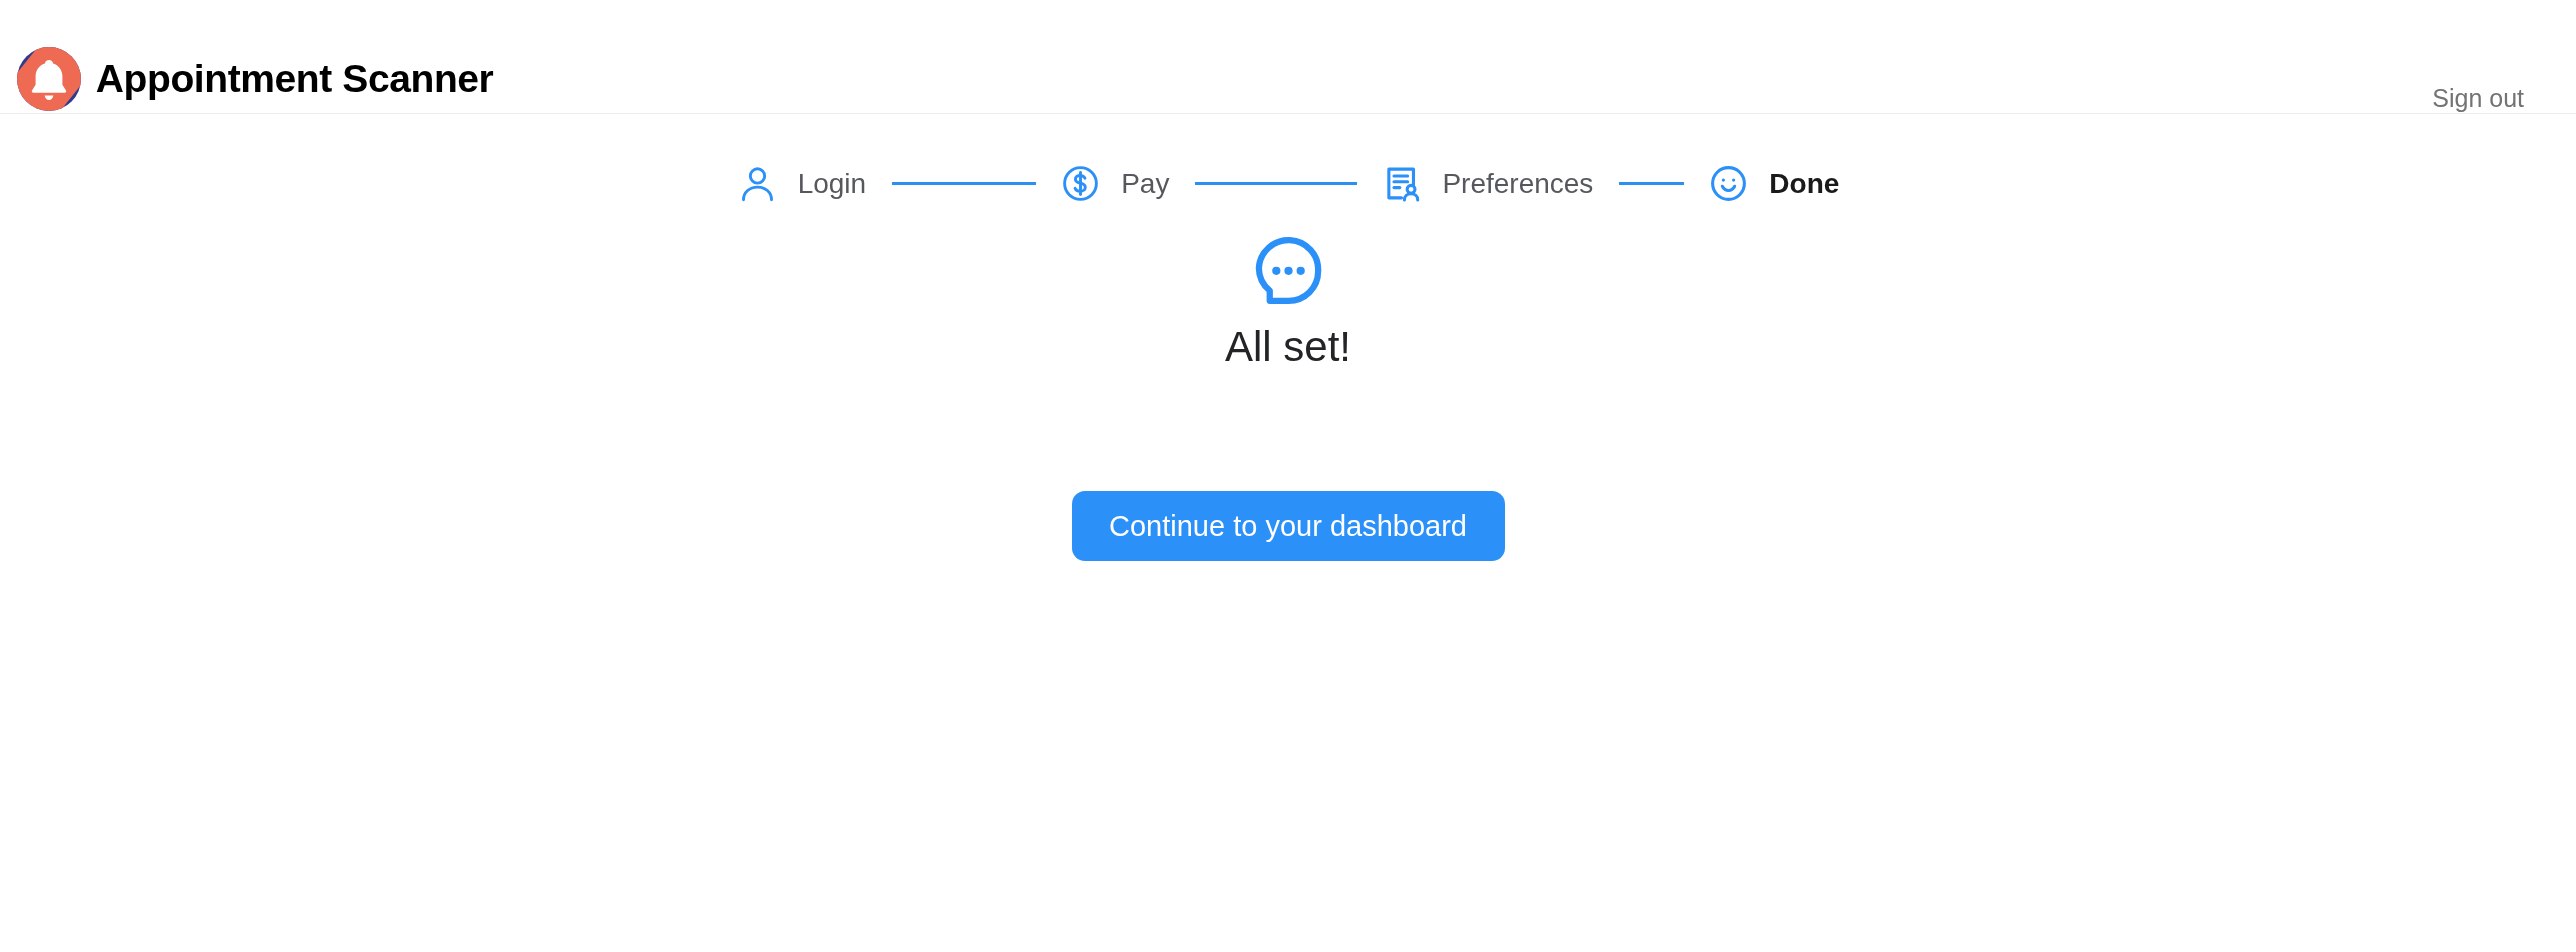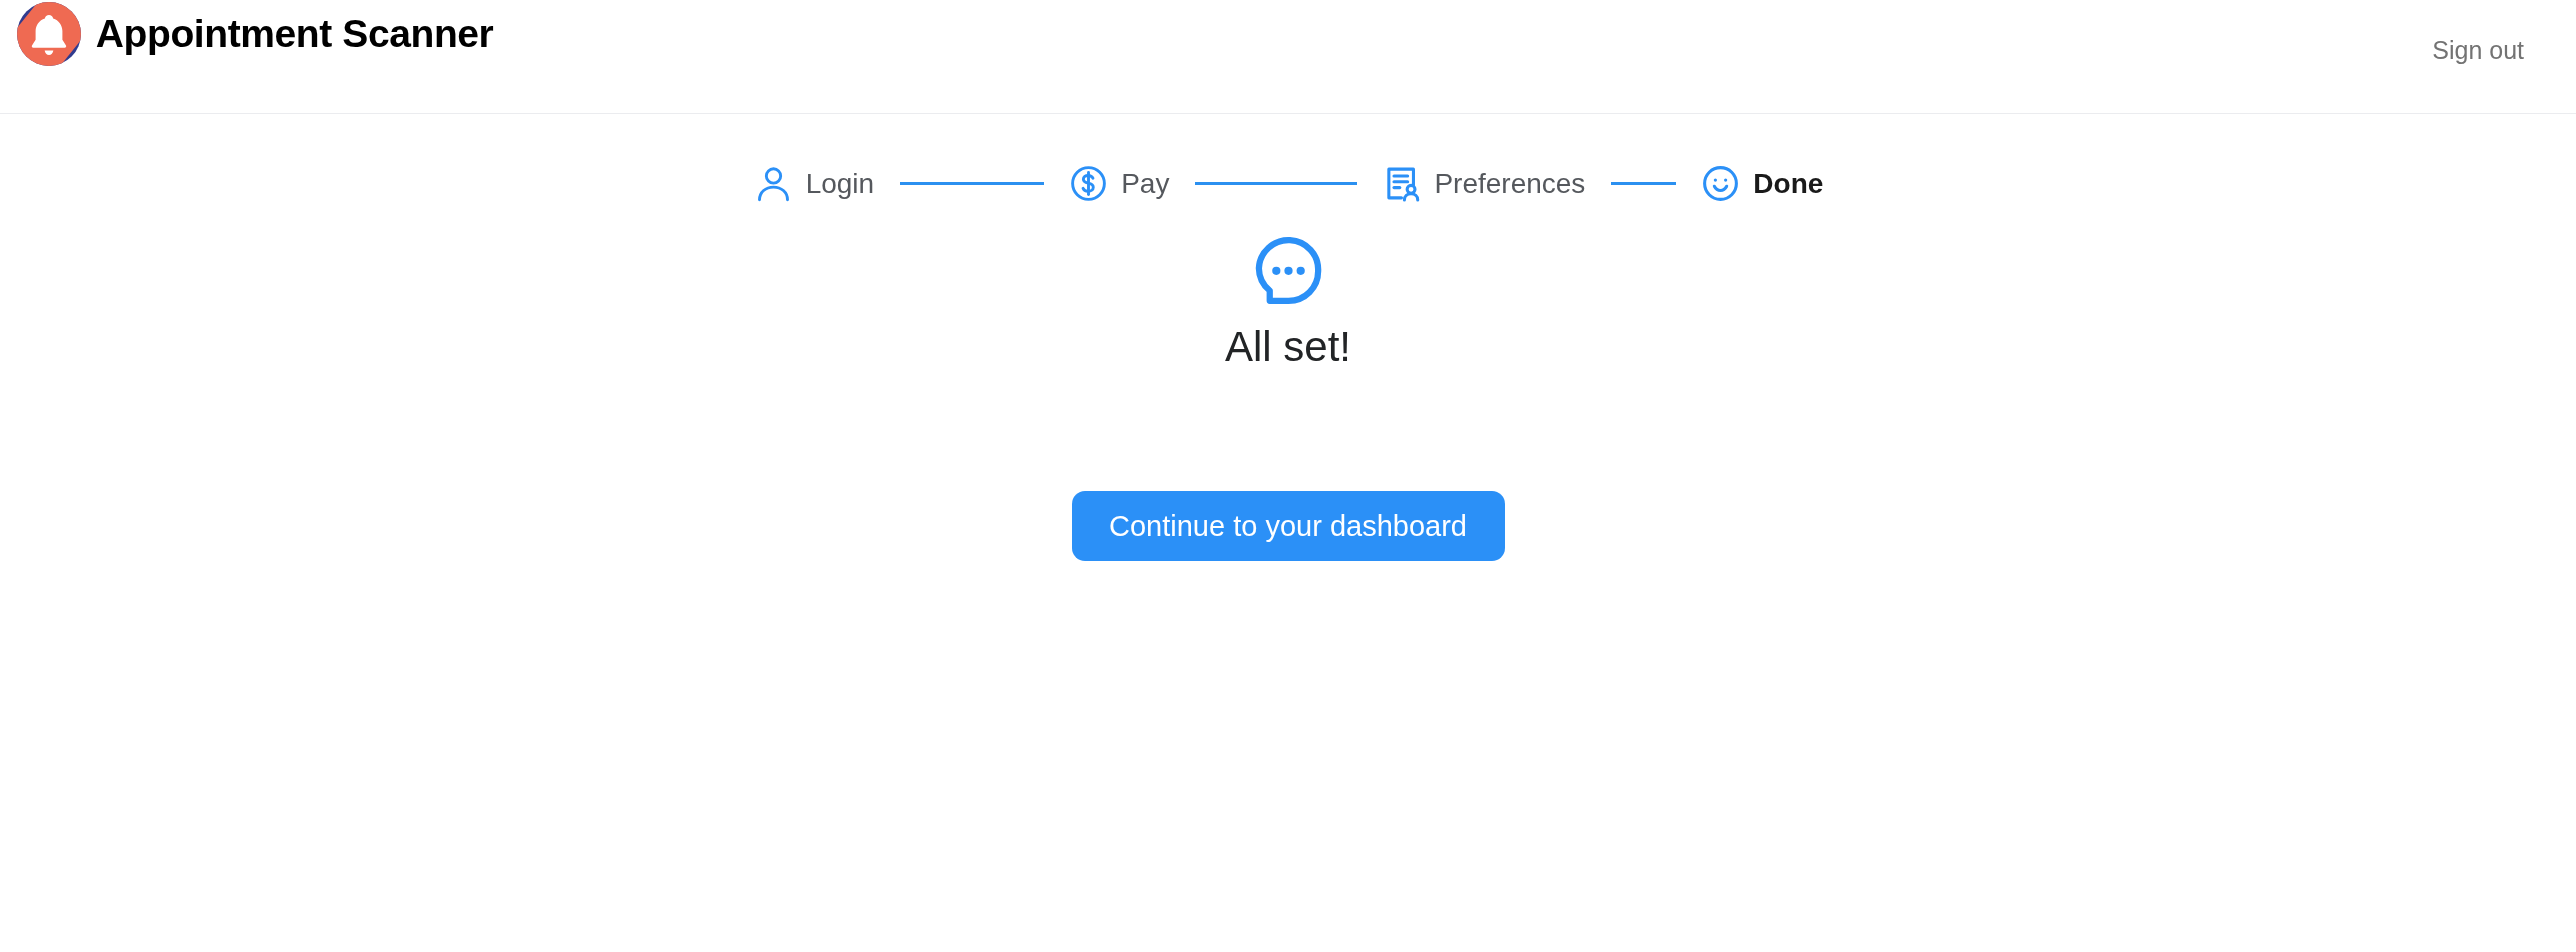--- a/index.html
+++ b/index.html
@@ -15,21 +15,21 @@
   }
 
   
   .app-header {
     position: relative;
     height: 114px;
     width: 100%;
     background: #ffffff;
     border-bottom: 1.8px solid #ebecef;
     display: flex;
-    align-items: flex-start;
+    align-items: flex-end;
     padding: 0 41px 0 14.8px;
   }
   .brand {
     display: flex;
     align-items: center;
     gap: 13px;
   }
   .brand-logo {
     width: 68px;
     height: 68px;
@@ -72,20 +72,21 @@
     width: 41px;
     height: 41px;
     flex: 0 0 41px;
     display: block;
   }
   .step-label {
     font-size: 28px;
     color: #55585d;
     white-space: nowrap;
     line-height: 1;
+    margin-left: 8px;
   }
   .step.is-active .step-label {
     color: #1a1a1a;
     font-weight: 700;
   }
   .step-connector {
     height: 2.8px;
     background: #2b90f0;
     flex: 0 0 auto;
   }

